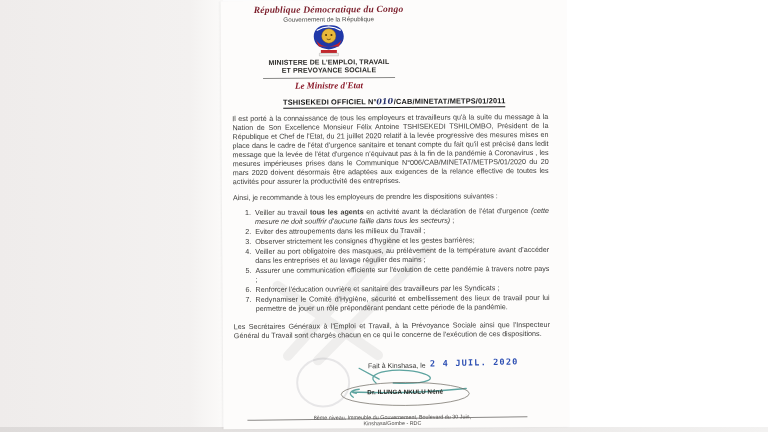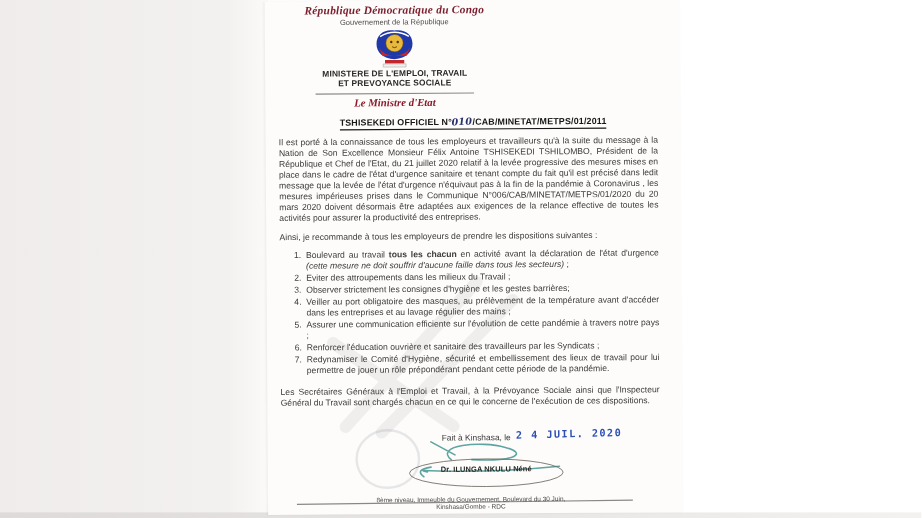--- a/index.html
+++ b/index.html
@@ -121,21 +121,21 @@
     </span>
   </div>
 
   <div class="body-text">
     <p class="para">Il est porté  à la connaissance de tous les employeurs et travailleurs  qu'à la suite du message à la Nation de Son Excellence Monsieur Félix Antoine TSHISEKEDI TSHILOMBO, Président de la République et Chef de l'Etat, du 21 juillet 2020 relatif à la levée progressive des mesures mises en place dans le cadre de l'état d'urgence sanitaire et tenant compte du fait qu'il est précisé dans ledit message que la levée de l'état d'urgence n'équivaut pas à la fin de la pandémie à Coronavirus , les mesures impérieuses prises dans le Communique N°006/CAB/MINETAT/METPS/01/2020 du 20 mars 2020 doivent désormais être adaptées aux exigences de la relance effective de toutes les activités pour assurer la productivité des entreprises.</p>
     <p class="para para-ainsi">Ainsi, je recommande à tous les employeurs de prendre les dispositions suivantes :</p>
 
     <div class="list">
       <div class="list-item">
         <span class="list-num">1.</span>
-        <span class="list-body"><span>Boulevard au travail </span><span class="bold">tous les chacun</span><span> en activité avant la déclaration de l'état d'urgence </span><span class="italic">(cette mesure ne doit souffrir d'aucune faille dans tous les secteurs)</span><span> ;</span></span>
+        <span class="list-body"><span>Veiller au travail </span><span class="bold">tous les agents</span><span> en activité avant la déclaration de l'état d'urgence </span><span class="italic">(cette mesure ne doit souffrir d'aucune faille dans tous les secteurs)</span><span> ;</span></span>
       </div>
       <div class="list-item">
         <span class="list-num">2.</span>
         <span class="list-body">Eviter des attroupements dans les milieux du Travail ;</span>
       </div>
       <div class="list-item">
         <span class="list-num">3.</span>
         <span class="list-body">Observer strictement les consignes d'hygiène et les gestes barrières;</span>
       </div>
       <div class="list-item">

